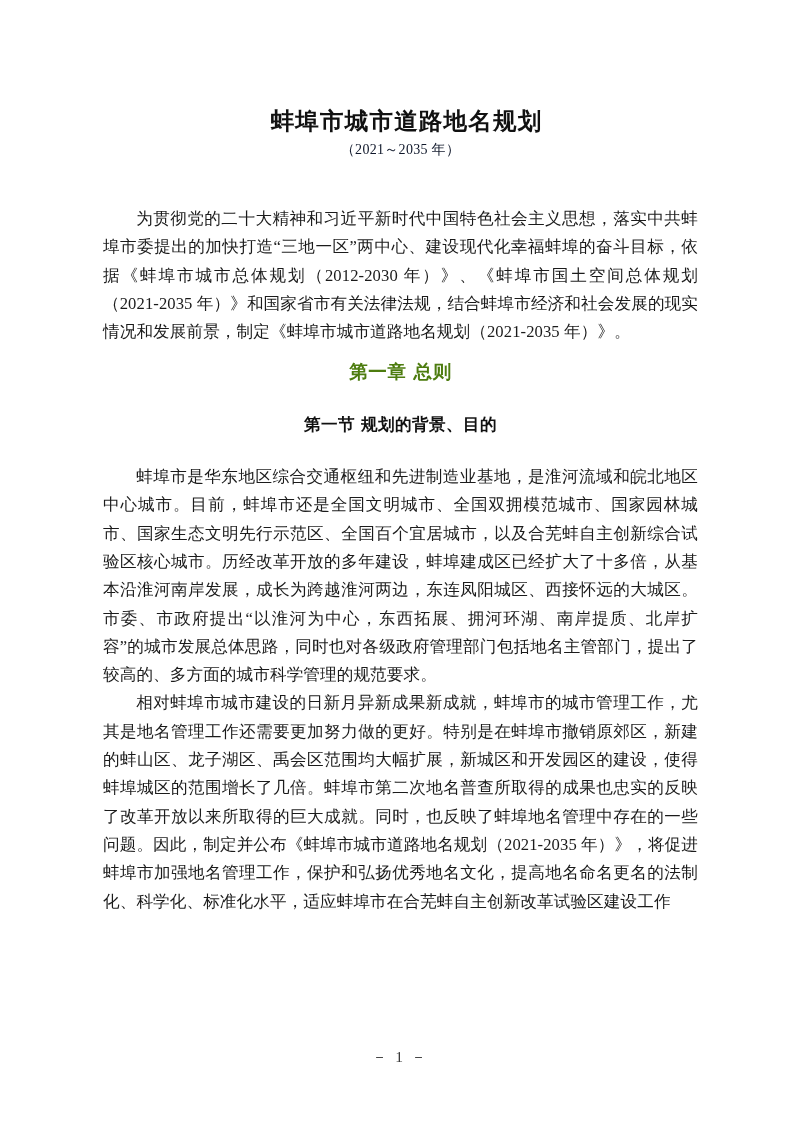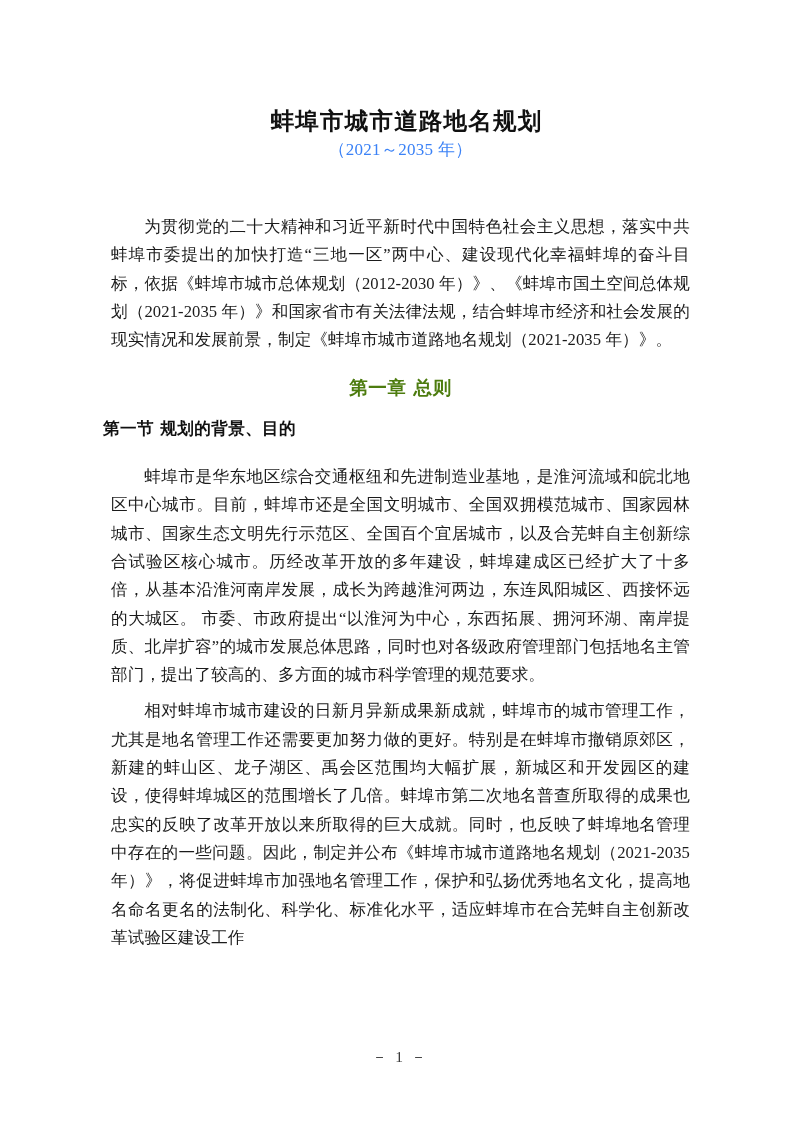--- a/index.html
+++ b/index.html
@@ -42,37 +42,37 @@
     position: absolute;
     top: 100px;
     left: 0;
     width: 595px;
     line-height: 30px;
   }
   .doc-subtitle {
     margin: 0;
     padding: 0;
     font-family: "Liberation Serif", "DejaVu Serif", serif;
-    font-size: 17px;
+    font-size: 14px;
     text-align: center;
-    color: #3b82f6;
+    color: #0f172a;
     position: absolute;
     top: 138px;
     left: 0;
     width: 595px;
     line-height: 24px;
     letter-spacing: 0.3px;
   }
   .body-block {
     position: absolute;
     left: 0;
     width: 595px;
   }
   p.para {
-    margin: 8px;
+    margin: 0;
     padding: 0;
     font-size: 16.6px;
     line-height: 28.3px;
     text-align: justify;
     text-align-last: left;
     text-justify: inter-character;
     color: #1b1b1b;
     letter-spacing: 0.1px;
   }
   p.para.indent {
@@ -83,25 +83,26 @@
     padding: 0;
     font-family: "DejaVu Sans", "Liberation Sans", sans-serif;
     font-weight: bold;
     font-size: 18.5px;
     text-align: center;
     color: #4d7c0f;
     line-height: 28.3px;
     letter-spacing: 0.6px;
   }
   h3.section {
-    margin: 0;
+    margin: 12px;
     padding: 0;
     font-family: "DejaVu Sans", "Liberation Sans", sans-serif;
     font-weight: bold;
     font-size: 16.6px;
+    text-align: center;
     color: #111111;
     line-height: 28.3px;
     letter-spacing: 0.4px;
   }
   .spacer-sm { height: 12px; }
   .page-footer {
     position: absolute;
     left: 0;
     top: 1047px;
     width: 800px;

